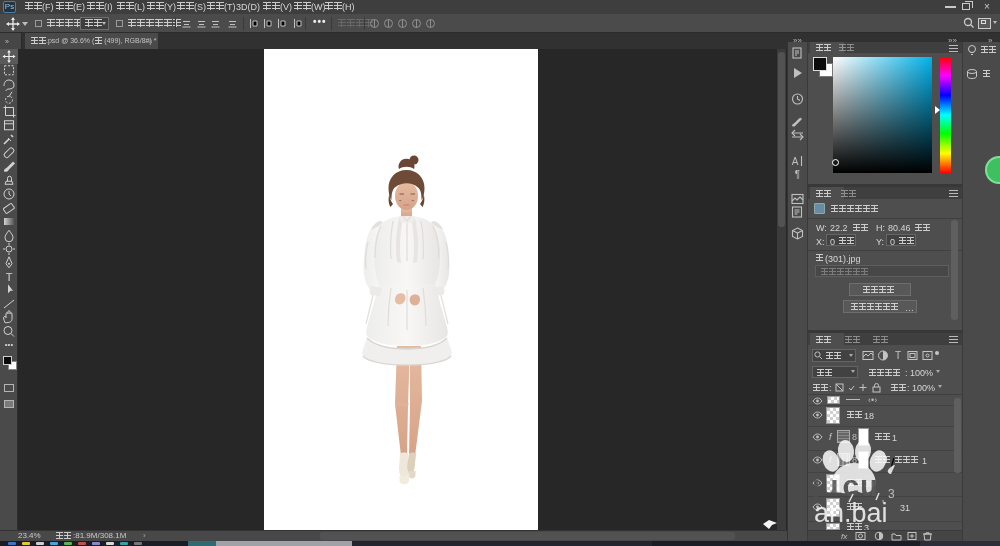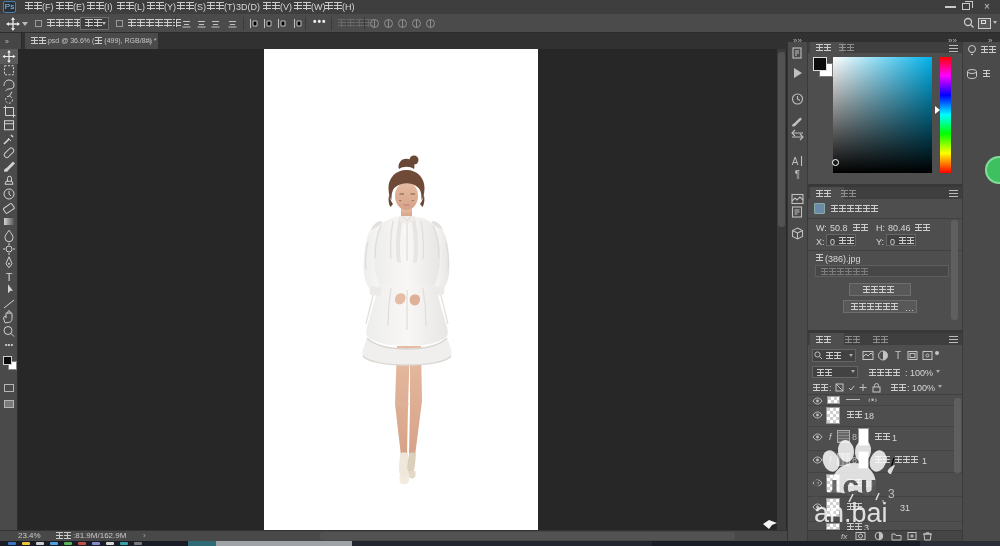--- a/index.html
+++ b/index.html
@@ -304,36 +304,36 @@
 <div class="ab" style="left:808px;top:184px;width:154px;height:3px;background:#383838"></div>
 <div class="ab" style="left:808px;top:187px;width:154px;height:12px;background:#3f3f3f"></div>
 <div class="ab" style="left:810px;top:187px;width:34px;height:12px;background:#4e4e4e"></div>
 <div class="ab" style="left:815px;top:190px"><i class="zs"></i><i class="zs"></i></div>
 <div class="ab" style="left:840px;top:190px;opacity:.55"><i class="zs"></i><i class="zs"></i></div>
 <div class="ab" style="left:949px;top:190px;width:9px;height:7px;background:repeating-linear-gradient(180deg,#bbb 0 1px,transparent 1px 3px)"></div>
 <div class="ab" style="left:814px;top:203px;width:11px;height:11px;background:#6b8aa6;border:1px solid #8aa;border-radius:1px"></div>
 <div class="ab" style="left:830px;top:205px"><i class="zs"></i><i class="zs"></i><i class="zs"></i><i class="zs"></i><i class="zs"></i><i class="zs"></i></div>
 <div class="ab" style="left:808px;top:218px;width:154px;height:1px;background:#404040"></div>
 <div class="ab t" style="left:816px;top:223px">W:</div>
-<div class="ab t" style="left:830px;top:223px">50.8</div>
+<div class="ab t" style="left:830px;top:223px">22.2</div>
 <div class="ab" style="left:852px;top:224px"><i class="zs"></i><i class="zs"></i></div>
 <div class="ab t" style="left:876px;top:223px">H:</div>
 <div class="ab t" style="left:888px;top:223px">80.46</div>
 <div class="ab" style="left:914px;top:224px"><i class="zs"></i><i class="zs"></i></div>
 <div class="ab t" style="left:816px;top:237px">X:</div>
 <div class="ab" style="left:826px;top:234px;width:30px;height:12px;background:#424242;border:1px solid #666"></div>
 <div class="ab t" style="left:830px;top:237px">0</div>
 <div class="ab" style="left:838px;top:237px"><i class="zs"></i><i class="zs"></i></div>
 <div class="ab t" style="left:876px;top:237px">Y:</div>
 <div class="ab" style="left:886px;top:234px;width:30px;height:12px;background:#424242;border:1px solid #666"></div>
 <div class="ab t" style="left:890px;top:237px">0</div>
 <div class="ab" style="left:898px;top:237px"><i class="zs"></i><i class="zs"></i></div>
 <div class="ab" style="left:808px;top:250px;width:154px;height:1px;background:#404040"></div>
 <div class="ab" style="left:815px;top:254px"><i class="zs"></i></div>
-<div class="ab t" style="left:825px;top:254px">(386).jpg</div>
+<div class="ab t" style="left:825px;top:254px">(301).jpg</div>
 <div class="ab" style="left:815px;top:265px;width:134px;height:12px;background:#474747;border:1px solid #5e5e5e"></div>
 <div class="ab" style="left:820px;top:268px;opacity:.4"><i class="zs"></i><i class="zs"></i><i class="zs"></i><i class="zs"></i><i class="zs"></i><i class="zs"></i></div>
 <div class="ab" style="left:849px;top:283px;width:62px;height:13px;background:#585858;border:1px solid #6e6e6e"></div>
 <div class="ab" style="left:862px;top:286px"><i class="zs"></i><i class="zs"></i><i class="zs"></i><i class="zs"></i></div>
 <div class="ab" style="left:843px;top:300px;width:74px;height:13px;background:#585858;border:1px solid #6e6e6e"></div>
 <div class="ab" style="left:850px;top:303px"><i class="zs"></i><i class="zs"></i><i class="zs"></i><i class="zs"></i><i class="zs"></i><i class="zs"></i></div>
 <div class="ab t" style="left:905px;top:303px">…</div>
 <div class="ab" style="left:951px;top:220px;width:7px;height:100px;background:#5f5f5f;border-radius:3px"></div>
 <div class="ab" style="left:808px;top:330px;width:154px;height:3px;background:#383838"></div>
 <div class="ab" style="left:808px;top:333px;width:154px;height:12px;background:#3f3f3f"></div>
@@ -479,21 +479,21 @@
 <text x="12" y="66" font-size="30" font-weight="bold" fill="#4e4e4e" font-family="Liberation Sans">ju</text>
 <text x="42" y="66" font-size="30" font-weight="bold" fill="#585858" font-family="Liberation Mono">cu</text>
 <path d="M49 72l4-8M76 70l3-7" stroke="#fff" stroke-width="1.5"></path>
 <text x="14" y="92" font-size="27" fill="#fff" font-family="Liberation Sans">an.bai</text>
 <text x="82" y="78" font-size="11" fill="#fff" opacity=".8">'</text>
 <text x="88" y="68" font-size="12" fill="#fff" opacity=".75">3</text>
 </svg>
 <div class="ab" style="left:0;top:530px;width:787px;height:11px;background:#484848;border-top:1px solid #333"></div>
 <div class="ab" style="left:18px;top:531px;color:#c9c9c9;font-size:8px">23.4%</div>
 <div class="ab" style="left:55px;top:532px"><i class="zs"></i><i class="zs"></i></div>
-<div class="ab" style="left:73px;top:531px;color:#c9c9c9;font-size:8px">:81.9M/162.9M</div>
+<div class="ab" style="left:73px;top:531px;color:#c9c9c9;font-size:8px">:81.9M/308.1M</div>
 <div class="ab" style="left:143px;top:531px;color:#aaa;font-size:8px">›</div>
 <div class="ab" style="left:320px;top:532px;width:415px;height:8px;background:#525252;border-radius:3px"></div>
 <div class="ab" style="left:0;top:541px;width:1000px;height:5px;background:#1b1d26"></div>
 <div class="ab" style="left:8px;top:542px;width:8px;height:3px;background:#3a76c4;border-radius:1px"></div>
 <div class="ab" style="left:22px;top:542px;width:8px;height:3px;background:#e8c53a;border-radius:1px"></div>
 <div class="ab" style="left:36px;top:542px;width:8px;height:3px;background:#cfcfcf;border-radius:1px"></div>
 <div class="ab" style="left:50px;top:542px;width:8px;height:3px;background:#4aa3e0;border-radius:1px"></div>
 <div class="ab" style="left:64px;top:542px;width:8px;height:3px;background:#58b554;border-radius:1px"></div>
 <div class="ab" style="left:78px;top:542px;width:8px;height:3px;background:#c05048;border-radius:1px"></div>
 <div class="ab" style="left:92px;top:542px;width:8px;height:3px;background:#8888cc;border-radius:1px"></div>

